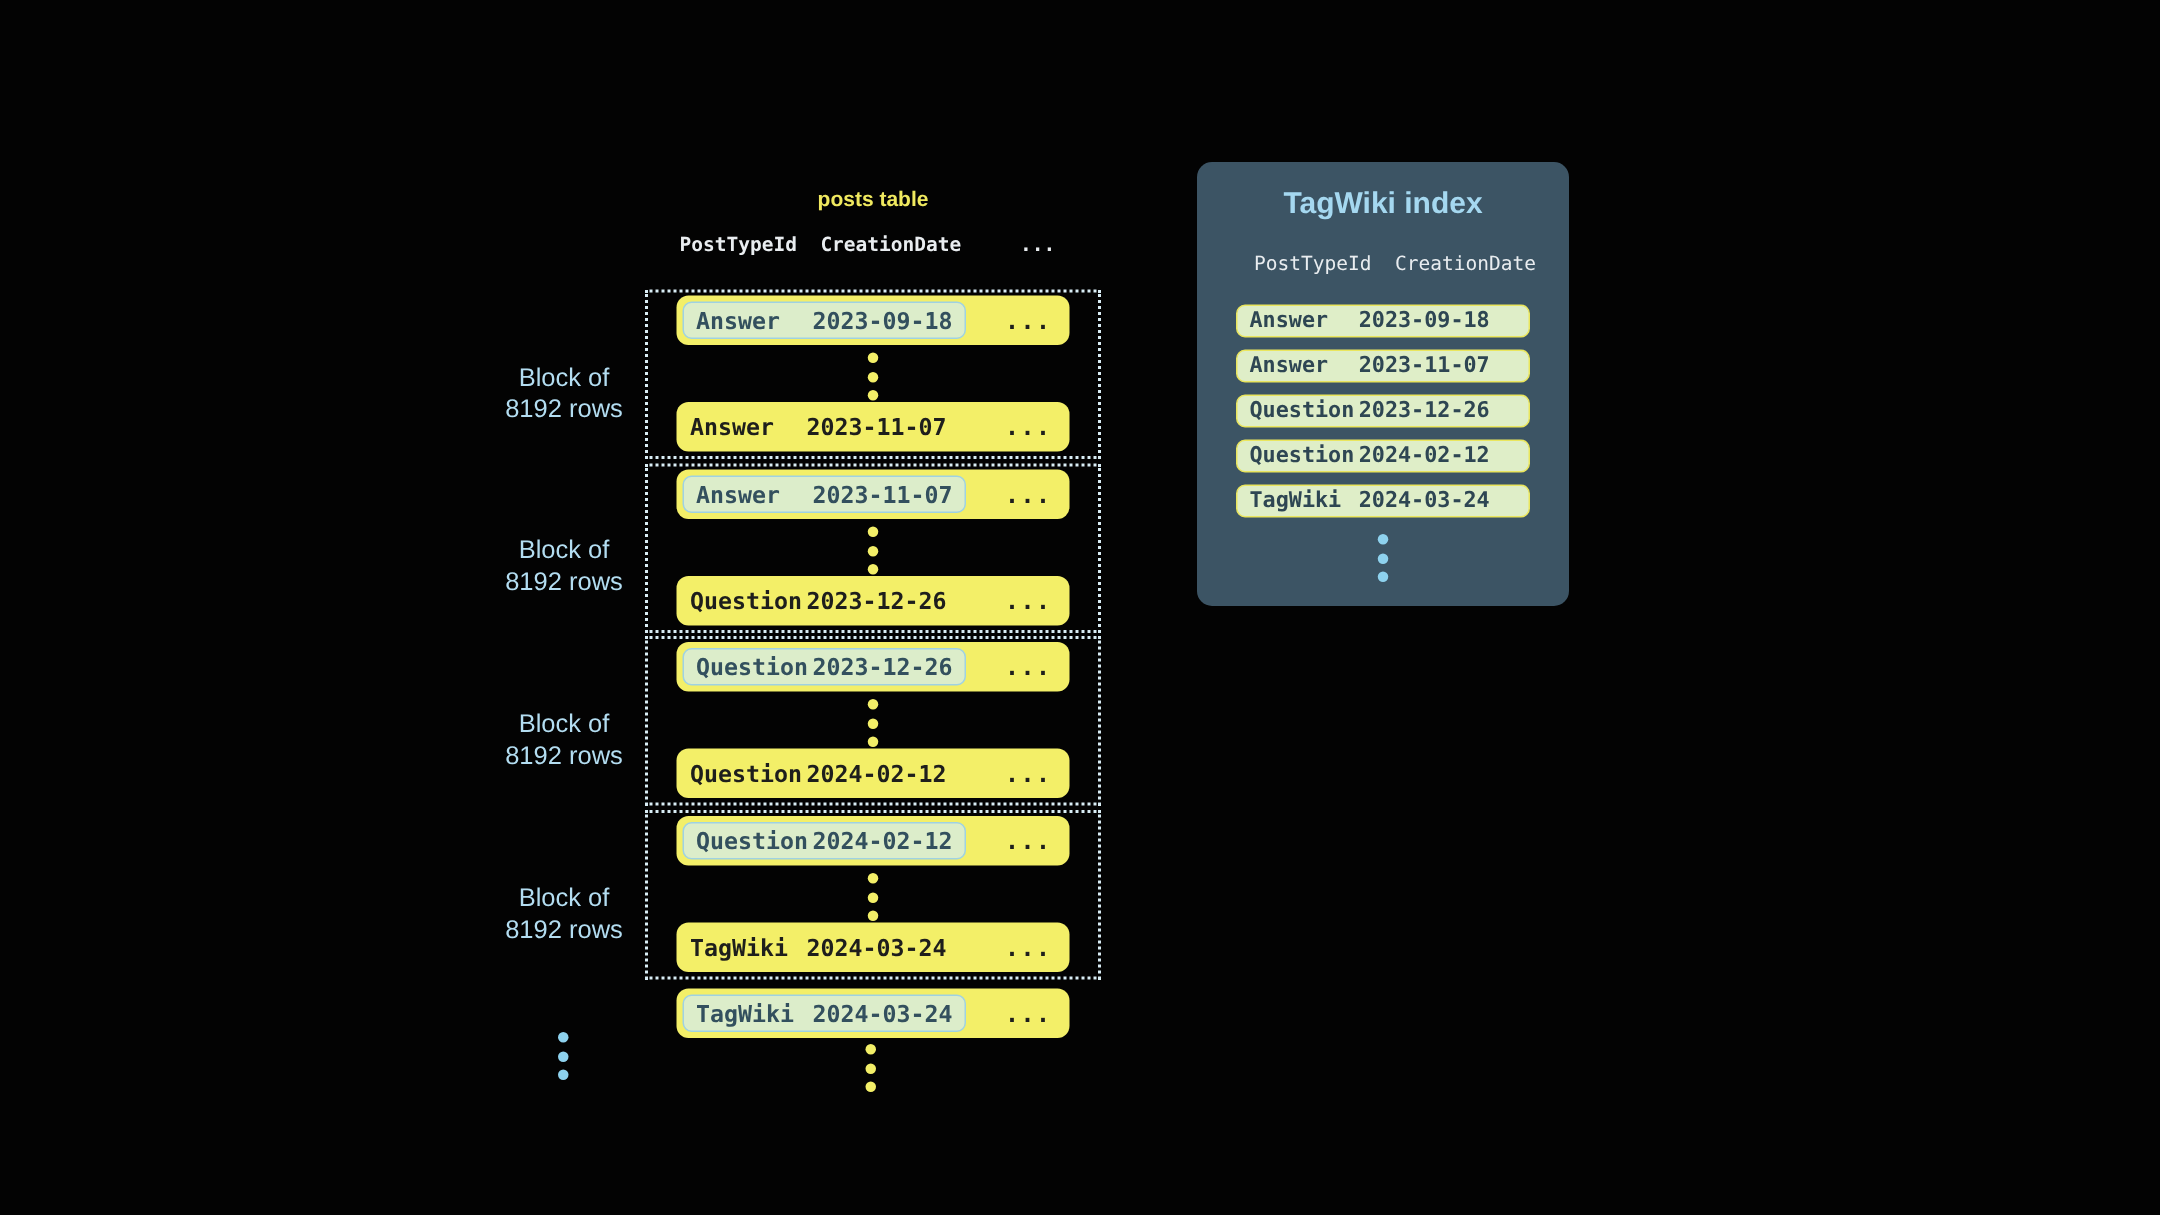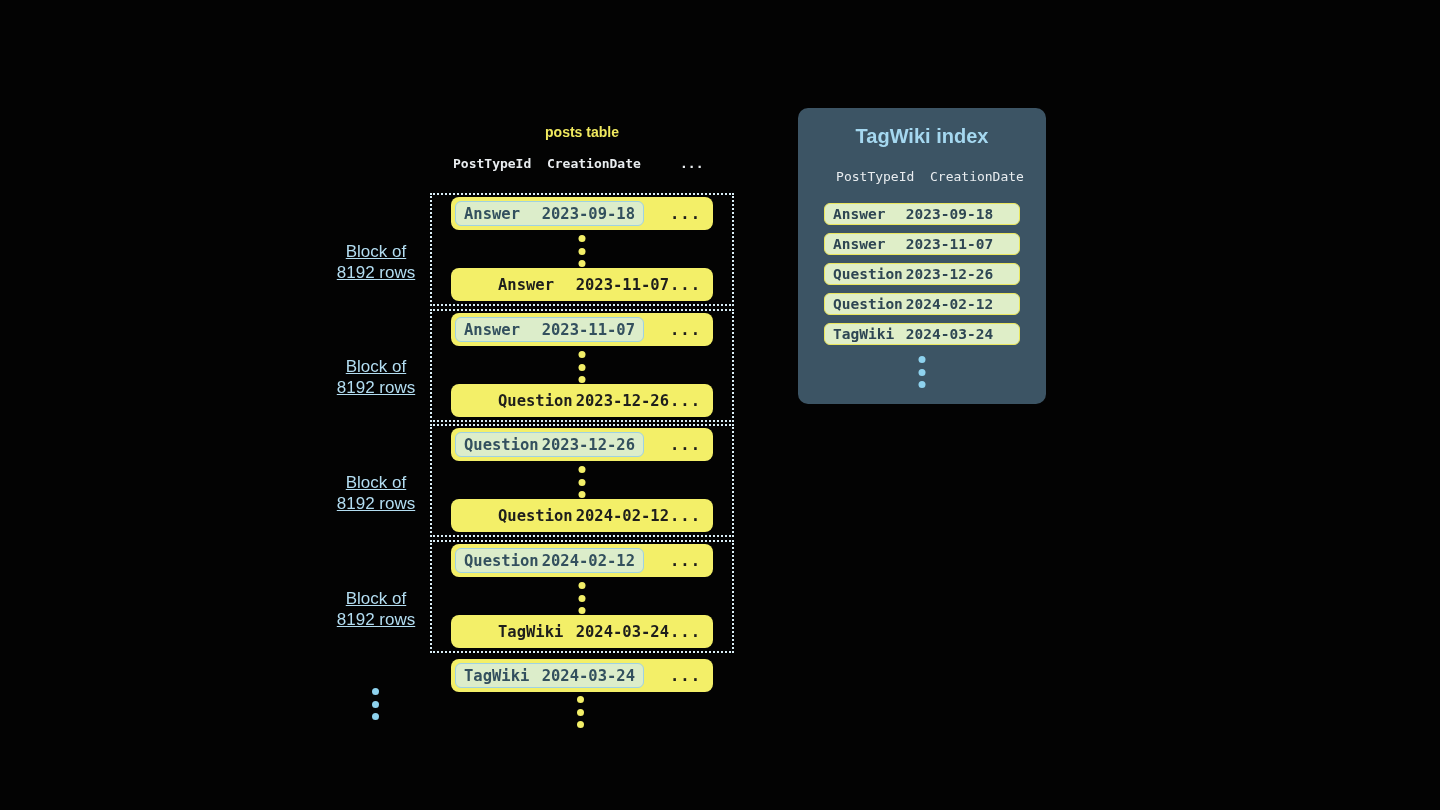--- a/index.html
+++ b/index.html
@@ -34,27 +34,27 @@
   .row.first { top: 2px; }
   .row.last  { top: 73px; }
   .row.standalone { left: 451px; top: 659px; }
   .tcol { display: inline-block; width: 8ch; white-space: pre; margin-right: 3px; }
   .hl {
     display: inline-flex; align-items: center; height: 25px;
     margin-left: 4px; padding: 0 8px;
     background: #dcedca; border: 1.5px solid #9fd2e2; border-radius: 6px;
     color: #33505e; white-space: pre;
   }
-  .plain { padding-left: 9px; color: #1e1e1c; white-space: pre; margin-left: 38px; }
+  .plain { padding-left: 9px; color: #1e1e1c; white-space: pre; }
   .ell { margin-left: auto; margin-right: 12px; color: #1e1e1c; letter-spacing: 1px; }
 
   .block-label {
     position: absolute; left: 320px; width: 112px;
     text-align: center; font-size: 17px; line-height: 21px;
-    color: #b3ddf1; font-weight: 500; text-decoration: underline;
+    color: #b3ddf1; font-weight: 500;
   }
 
   
   .vdots { position: absolute; display: flex; flex-direction: column; gap: 5.5px; }
   .vdots i { width: 7px; height: 7px; border-radius: 50%; display: block; }
   .vdots.yellow i { background: #f3ef68; }
   .vdots.blue i { background: #8ed2ee; }
   .block .vdots { left: 50%; transform: translateX(-50%); top: 40px; }
 
   

